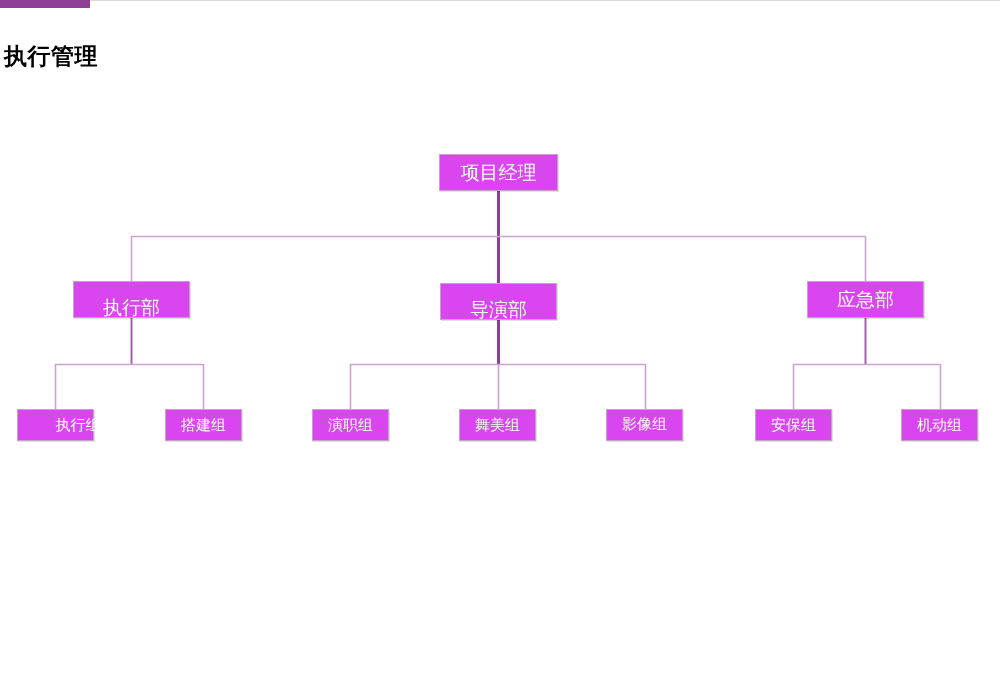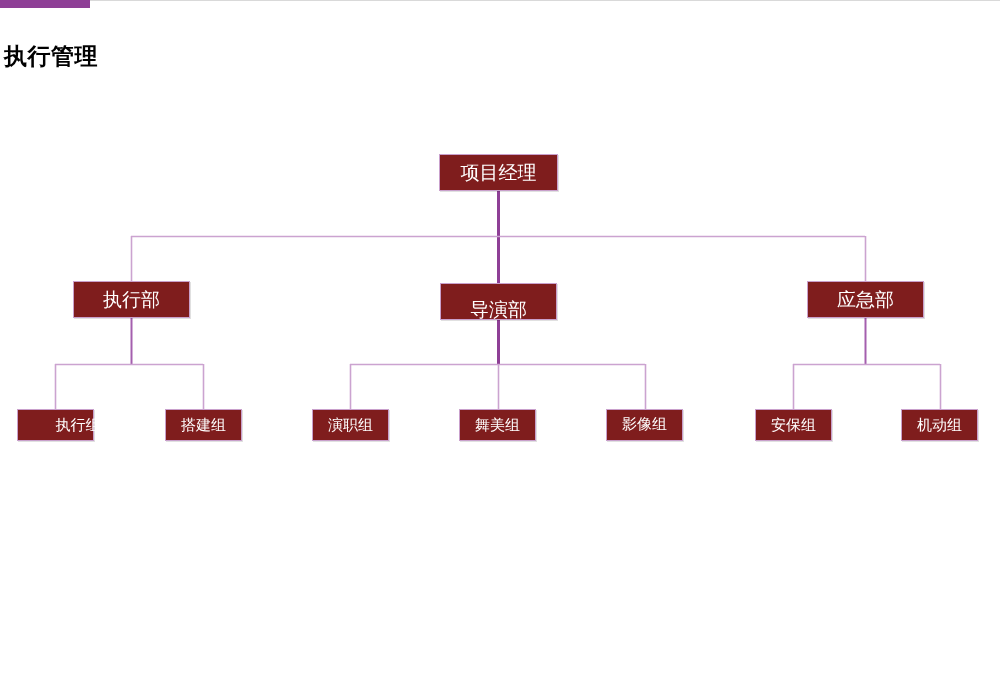--- a/index.html
+++ b/index.html
@@ -59,21 +59,21 @@
     top: 0;
     width: 1000px;
     height: 680px;
     pointer-events: none;
   }
 
   
   .node {
     position: absolute;
     box-sizing: border-box;
-    background: #7f1d1d;
+    background: #d946ef;
     border: 1px solid #c9a0cc;
     color: #ffffff;
     display: flex;
     align-items: center;
     justify-content: center;
     white-space: nowrap;
     text-align: center;
     box-shadow: 1px 1px 0 rgba(0,0,0,0.12);
   }
   .node-root {
@@ -81,21 +81,21 @@
     top: 154px;
     width: 119px;
     height: 37px;
     font-size: 19px;
   }
   .node-dept {
     width: 117px;
     height: 37px;
     font-size: 19px;
   }
-  .node-dept.dept-0 { left: 73px;  top: 281px; }
+  .node-dept.dept-0 { left: 73px;  top: 281px; align-items: flex-end; }
   .node-dept.dept-1 { left: 440px; top: 283px; align-items: flex-end; }
   .node-dept.dept-2 { left: 807px; top: 281px; }
 
   .node-team {
     width: 77px;
     height: 32px;
     top: 409px;
     font-size: 15px;
   }
   .node-team.team-0 { left: 17px; padding-left: 45px;  }

